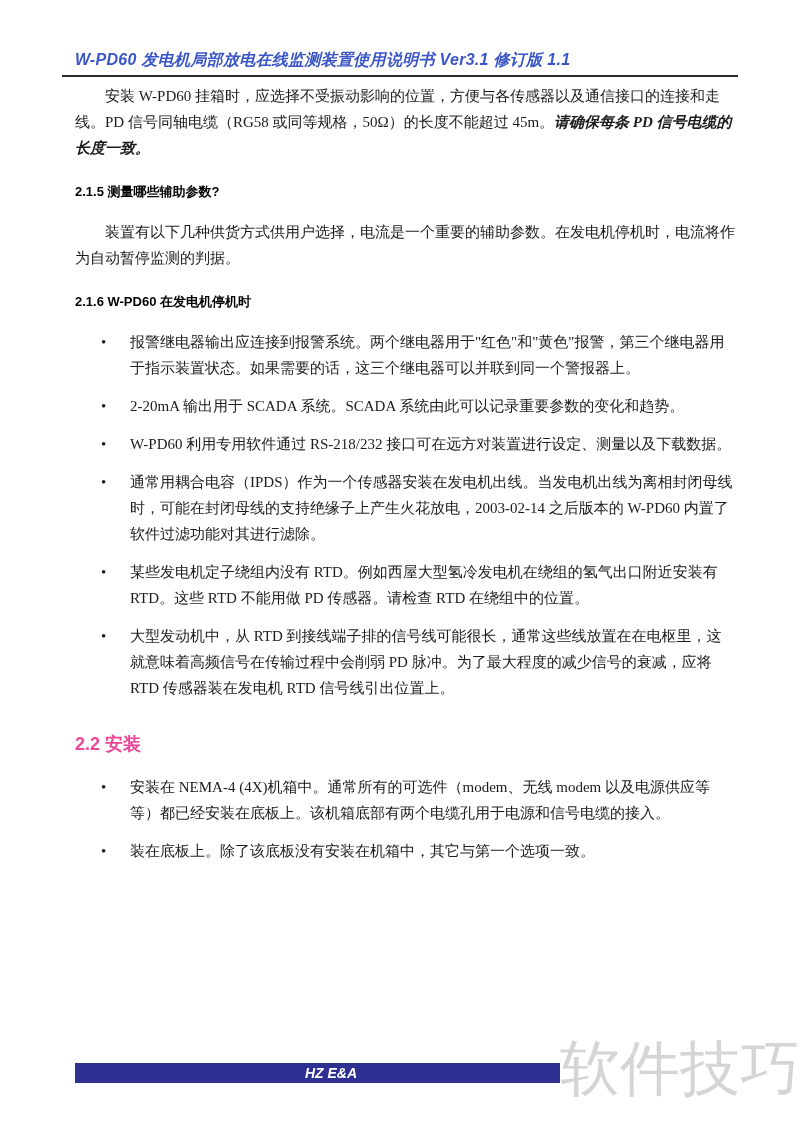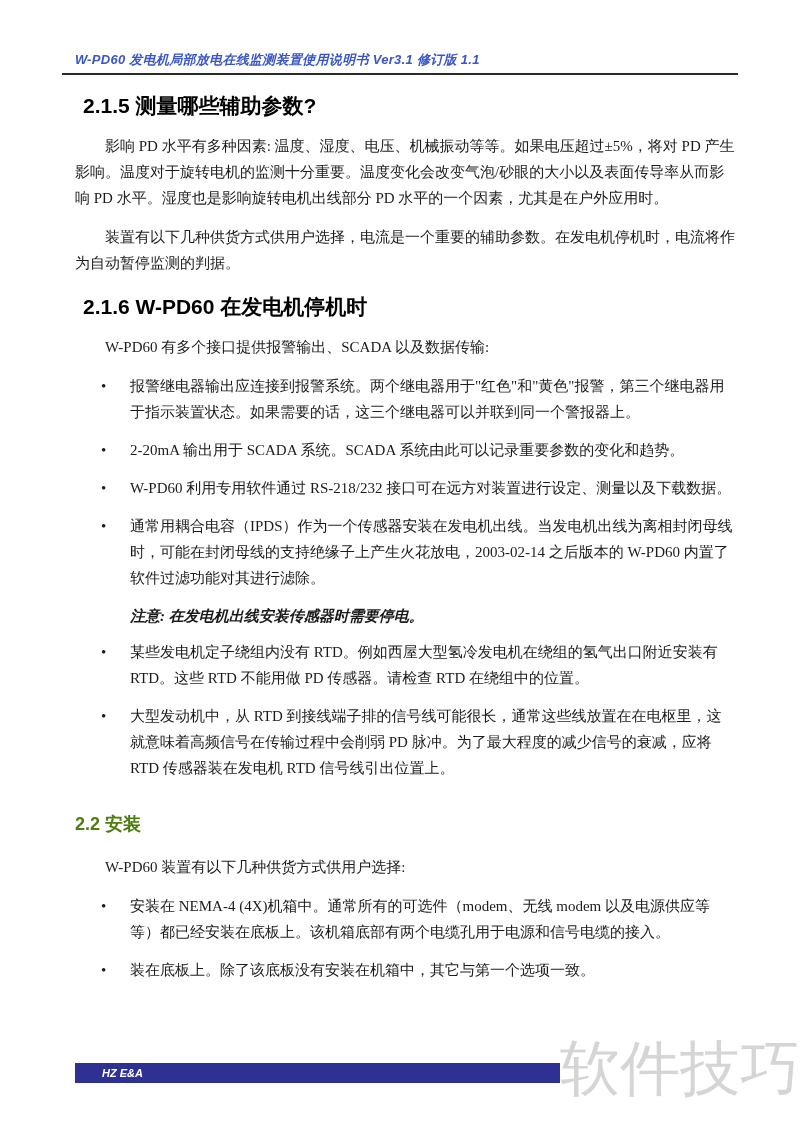--- a/index.html
+++ b/index.html
@@ -18,47 +18,47 @@
   
   .doc-header{
     margin:50px 62px 0 62px;
     padding:0 0 4px 13px;
     border-bottom:2px solid #2a2a2a;
   }
   .doc-header .title{
     color:#3a56c6;
     font-style:italic;
     font-weight:bold;
-    font-size:13px;
+    font-size:16px;
     letter-spacing:.3px;
     font-family:"Liberation Sans","DejaVu Sans",sans-serif;
   }
   
   .content{
     margin:6px 65px 0 75px;
     font-size:15px;
     line-height:26px;
   }
   p.para{
     margin:0 0 13px 0;
     text-indent:2em;
   }
   .em-bi{font-weight:bold;font-style:italic;}
   h3.sec{
-    font-size:21px;
+    font-size:13px;
     font-weight:bold;
     color:#000;
-    margin:20px 0 16px 8px;
+    margin:20px 0 16px 0;
     line-height:22px;
     font-family:"Liberation Sans","DejaVu Sans",sans-serif;
   }
   h2.sec-big{
     font-size:18px;
     font-weight:bold;
-    color:#4d7c0f;
+    color:#ec4899;
     margin:31px 0 18px 0;
     line-height:24px;
     font-family:"Liberation Sans","DejaVu Sans",sans-serif;
   }
   .bullet{
     display:flex;
     margin:0 0 12px 0;
   }
   .bullet .dot{
     flex:0 0 55px;
@@ -75,24 +75,25 @@
   
   .footer-bar{
     position:absolute;
     left:75px;top:1063px;
     width:485px;height:20px;
     background:#2e3192;
     color:#ffffff;
     font-family:"Liberation Sans","DejaVu Sans",sans-serif;
     font-weight:bold;
     font-style:italic;
-    font-size:11px;
+    font-size:14px;
     line-height:20px;
     padding-left:27px;
     box-sizing:border-box;
+    text-align:center;
   }
   .watermark{
     position:absolute;
     top:1036px;right:0px;
     width:240px;
     color:#d5d5d5;
     font-size:60px;
     line-height:66px;
     letter-spacing:0px;
     font-family:"Liberation Sans","DejaVu Sans",sans-serif;
@@ -104,30 +105,29 @@
 <body>
 
 <div class="page">
 
   <div class="doc-header">
     <span class="title">W-PD60 发电机局部放电在线监测装置使用说明书 Ver3.1 修订版 1.1</span>
   </div>
 
   <div class="content">
 
+    <p class="para"><span>安装 W-PD60 挂箱时，应选择不受振动影响的位置，方便与各传感器以及通信接口的连接和走线。PD 信号同轴电缆（RG58 或同等规格，50Ω）的长度不能超过 45m。</span><span class="em-bi">请确保每条 PD 信号电缆的长度一致。</span></p>
 
     <h3 class="sec">2.1.5 测量哪些辅助参数?</h3>
 
-    <p class="para">影响 PD 水平有多种因素: 温度、湿度、电压、机械振动等等。如果电压超过±5%，将对 PD 产生影响。温度对于旋转电机的监测十分重要。温度变化会改变气泡/砂眼的大小以及表面传导率从而影响 PD 水平。湿度也是影响旋转电机出线部分 PD 水平的一个因素，尤其是在户外应用时。</p>
 
     <p class="para">装置有以下几种供货方式供用户选择，电流是一个重要的辅助参数。在发电机停机时，电流将作为自动暂停监测的判据。</p>
 
     <h3 class="sec">2.1.6 W-PD60 在发电机停机时</h3>
 
-    <p class="para">W-PD60 有多个接口提供报警输出、SCADA 以及数据传输:</p>
 
     <div class="bullet">
       <span class="dot">•</span>
       <span class="btext">报警继电器输出应连接到报警系统。两个继电器用于"红色"和"黄色"报警，第三个继电器用于指示装置状态。如果需要的话，这三个继电器可以并联到同一个警报器上。</span>
     </div>
     <div class="bullet">
       <span class="dot">•</span>
       <span class="btext">2-20mA 输出用于 SCADA 系统。SCADA 系统由此可以记录重要参数的变化和趋势。</span>
     </div>
     <div class="bullet">
@@ -135,34 +135,32 @@
       <span class="btext">W-PD60 利用专用软件通过 RS-218/232 接口可在远方对装置进行设定、测量以及下载数据。</span>
     </div>
 
 
 
     <div class="bullet">
       <span class="dot">•</span>
       <span class="btext">通常用耦合电容（IPDS）作为一个传感器安装在发电机出线。当发电机出线为离相封闭母线时，可能在封闭母线的支持绝缘子上产生火花放电，2003-02-14 之后版本的 W-PD60 内置了软件过滤功能对其进行滤除。</span>
     </div>
 
-    <div class="note">注意: 在发电机出线安装传感器时需要停电。</div>
 
     <div class="bullet">
       <span class="dot">•</span>
       <span class="btext">某些发电机定子绕组内没有 RTD。例如西屋大型氢冷发电机在绕组的氢气出口附近安装有 RTD。这些 RTD 不能用做 PD 传感器。请检查 RTD 在绕组中的位置。</span>
     </div>
     <div class="bullet">
       <span class="dot">•</span>
       <span class="btext">大型发动机中，从 RTD 到接线端子排的信号线可能很长，通常这些线放置在在电枢里，这就意味着高频信号在传输过程中会削弱 PD 脉冲。为了最大程度的减少信号的衰减，应将 RTD 传感器装在发电机 RTD 信号线引出位置上。</span>
     </div>
 
     <h2 class="sec-big">2.2 安装</h2>
 
-    <p class="para">W-PD60 装置有以下几种供货方式供用户选择:</p>
 
     <div class="bullet">
       <span class="dot">•</span>
       <span class="btext">安装在 NEMA-4 (4X)机箱中。通常所有的可选件（modem、无线 modem 以及电源供应等等）都已经安装在底板上。该机箱底部有两个电缆孔用于电源和信号电缆的接入。</span>
     </div>
     <div class="bullet">
       <span class="dot">•</span>
       <span class="btext">装在底板上。除了该底板没有安装在机箱中，其它与第一个选项一致。</span>
     </div>
 

